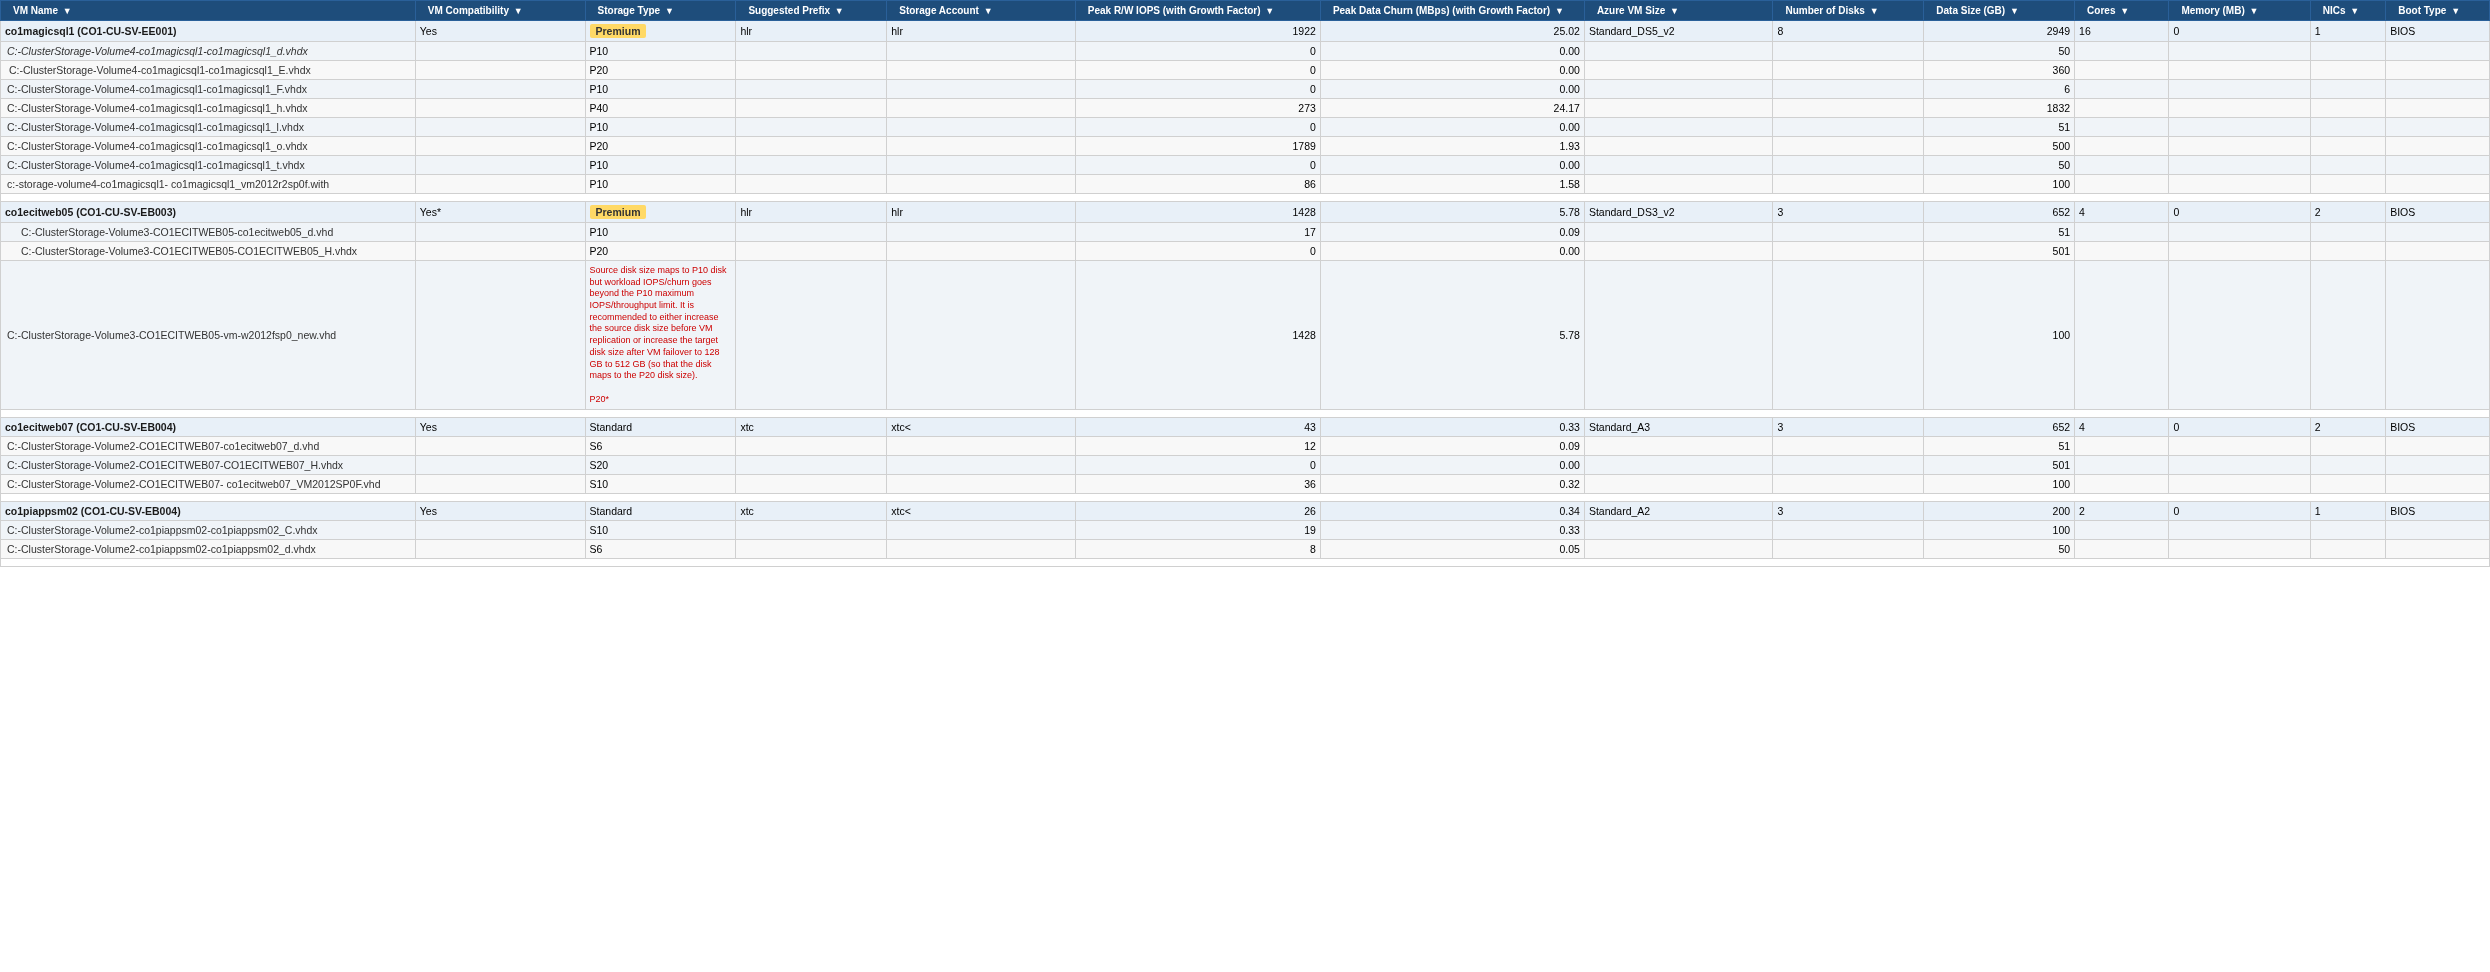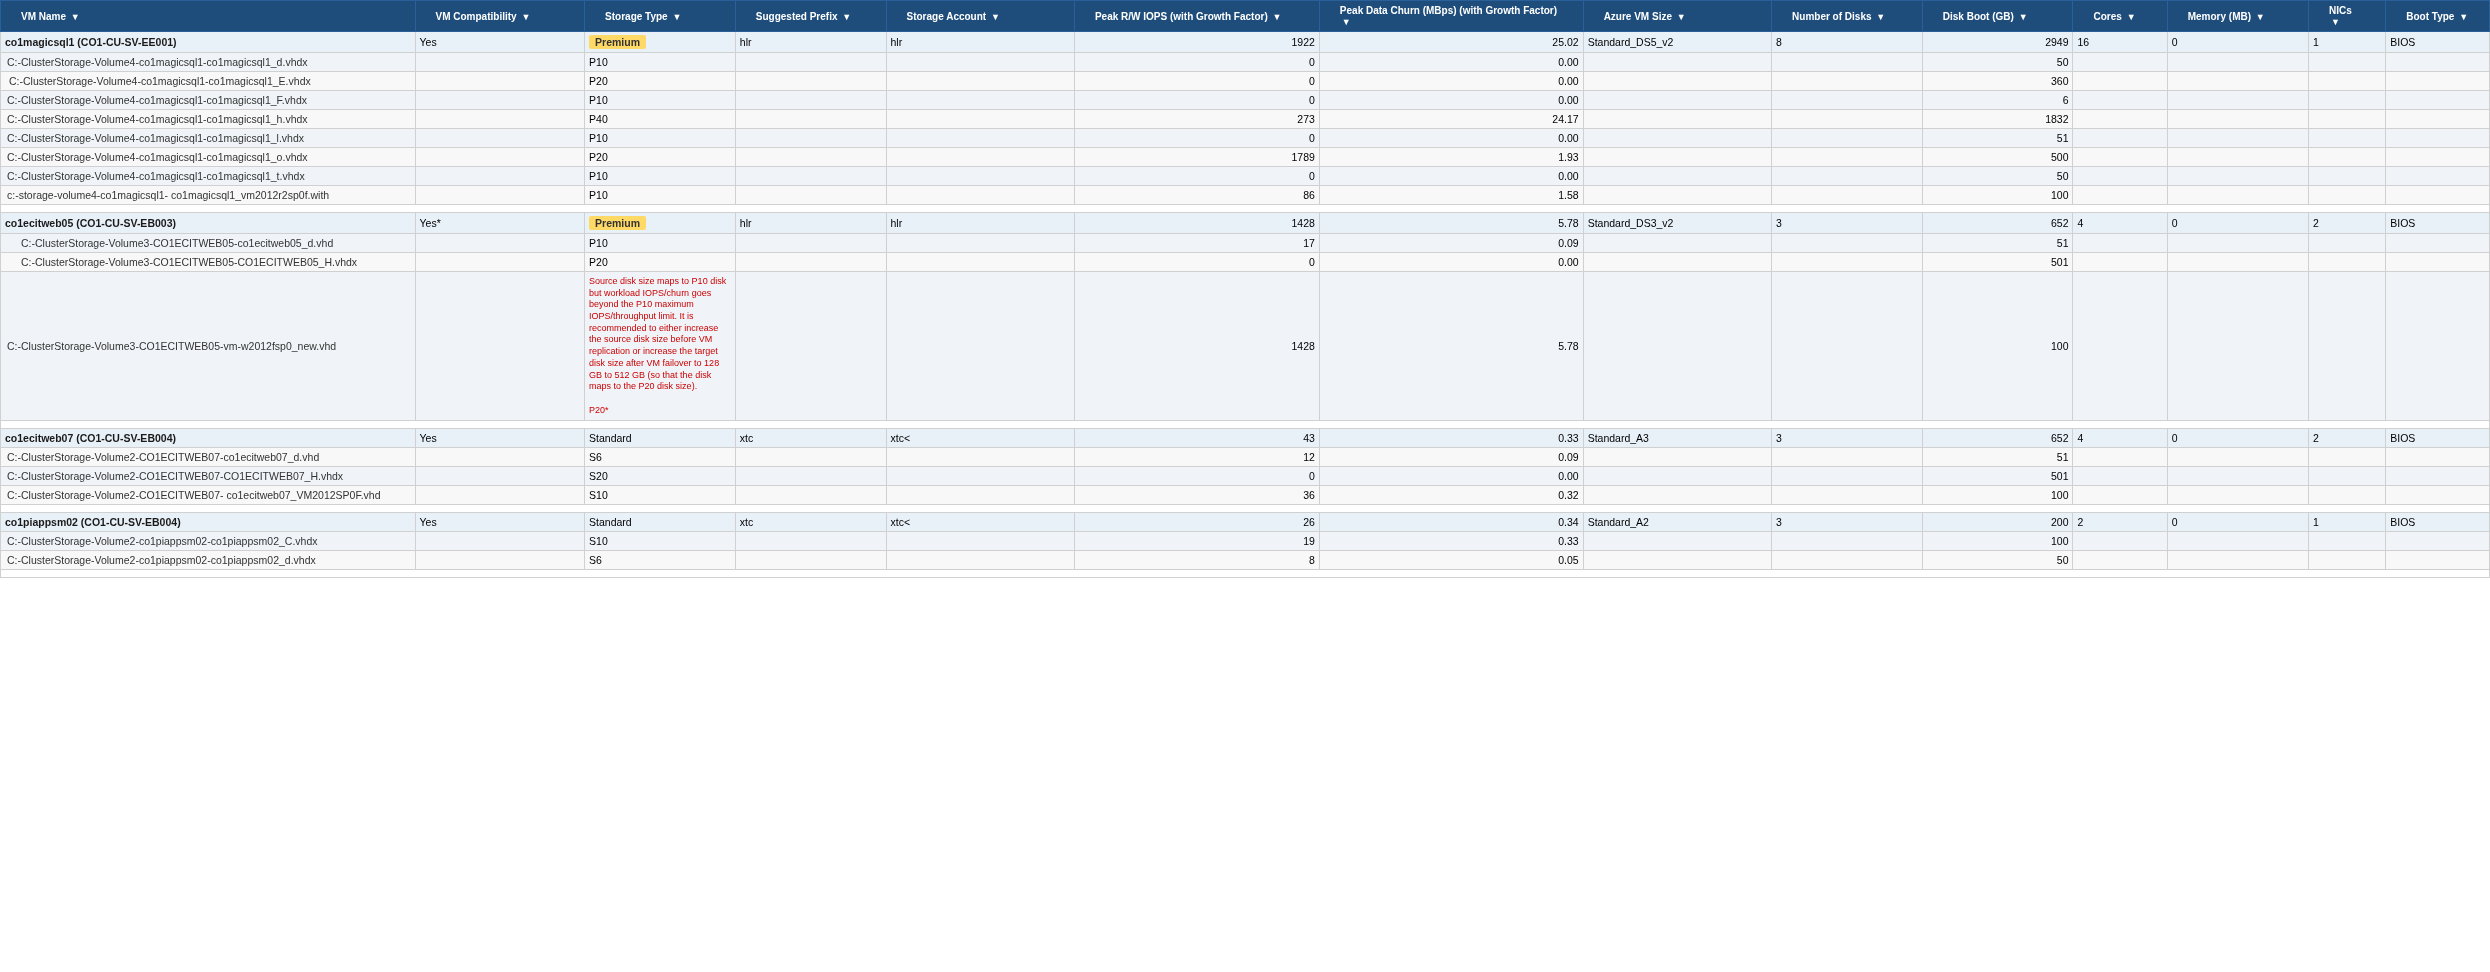--- a/index.html
+++ b/index.html
@@ -11,21 +11,21 @@
     }
     table {
       width: 100%;
       border-collapse: collapse;
       table-layout: fixed;
     }
     thead tr th {
       background: #1e4d7b;
       color: #fff;
       text-align: left;
-      padding: 4px 20px;
+      padding: 4px 12px;
       border: 1px solid #2a6099;
       font-weight: 600;
       font-size: 10px;
       vertical-align: middle;
       white-space: normal;
       word-wrap: break-word;
       cursor: pointer;
       user-select: none;
       position: relative;
     }
@@ -111,21 +111,21 @@
     <tr>
     <th class="col-vmname"><span>VM Name</span> <span class="sort-arrow">▼</span></th>
         <th class="col-compat"><span>VM Compatibility</span> <span class="sort-arrow">▼</span></th>
         <th class="col-storagetype"><span>Storage Type</span> <span class="sort-arrow">▼</span></th>
         <th class="col-prefix"><span>Suggested Prefix</span> <span class="sort-arrow">▼</span></th>
         <th class="col-account"><span>Storage Account</span> <span class="sort-arrow">▼</span></th>
         <th class="col-peakrw"><span>Peak R/W IOPS (with Growth Factor)</span> <span class="sort-arrow">▼</span></th>
         <th class="col-peakchurn"><span>Peak Data Churn (MBps) (with Growth Factor)</span> <span class="sort-arrow">▼</span></th>
         <th class="col-azurevm"><span>Azure VM Size</span> <span class="sort-arrow">▼</span></th>
         <th class="col-numdisks"><span>Number of Disks</span> <span class="sort-arrow">▼</span></th>
-        <th class="col-disksize"><span>Disk Boot (GB)</span> <span class="sort-arrow">▼</span></th>
+        <th class="col-disksize"><span>Data Size (GB)</span> <span class="sort-arrow">▼</span></th>
         <th class="col-cores"><span>Cores</span> <span class="sort-arrow">▼</span></th>
         <th class="col-memory"><span>Memory (MB)</span> <span class="sort-arrow">▼</span></th>
         <th class="col-nics"><span>NICs</span> <span class="sort-arrow">▼</span></th>
         <th class="col-boot"><span>Boot Type</span> <span class="sort-arrow">▼</span></th>
       </tr>
   </thead>
   <tbody id="table-body">
   <tr class="vm-row">
     <td class="vm-name col-vmname">co1magicsql1 (CO1-CU-SV-EE001)</td>
     <td class="text-center col-compat">Yes</td>
@@ -136,21 +136,21 @@
     <td class="text-right col-peakchurn">25.02</td>
     <td class="text-center col-azurevm">Standard_DS5_v2</td>
     <td class="text-center col-numdisks">8</td>
     <td class="text-right col-disksize">2949</td>
     <td class="text-center col-cores">16</td>
     <td class="text-center col-memory">0</td>
     <td class="text-center col-nics">1</td>
     <td class="text-center col-boot">BIOS</td>
   </tr>
       <tr class="disk-row">
-        <td class="disk-name col-vmname" style="white-space:normal;word-wrap:break-word;">C:-ClusterStorage-Volume4-co1magicsql1-co1magicsql1_d.vhdx</td>
+        <td class="disk-name col-vmname" style="white-space:normal;word-wrap:break-word;font-style:italic;">C:-ClusterStorage-Volume4-co1magicsql1-co1magicsql1_d.vhdx</td>
         <td class="col-compat"></td>
         <td class="text-center col-storagetype">P10</td>
         <td class="col-prefix"></td>
         <td class="col-account"></td>
         <td class="text-right col-peakrw">0</td>
         <td class="text-right col-peakchurn">0.00</td>
         <td class="col-azurevm"></td>
         <td class="col-numdisks"></td>
         <td class="text-right col-disksize">50</td>
         <td class="col-cores"></td>

